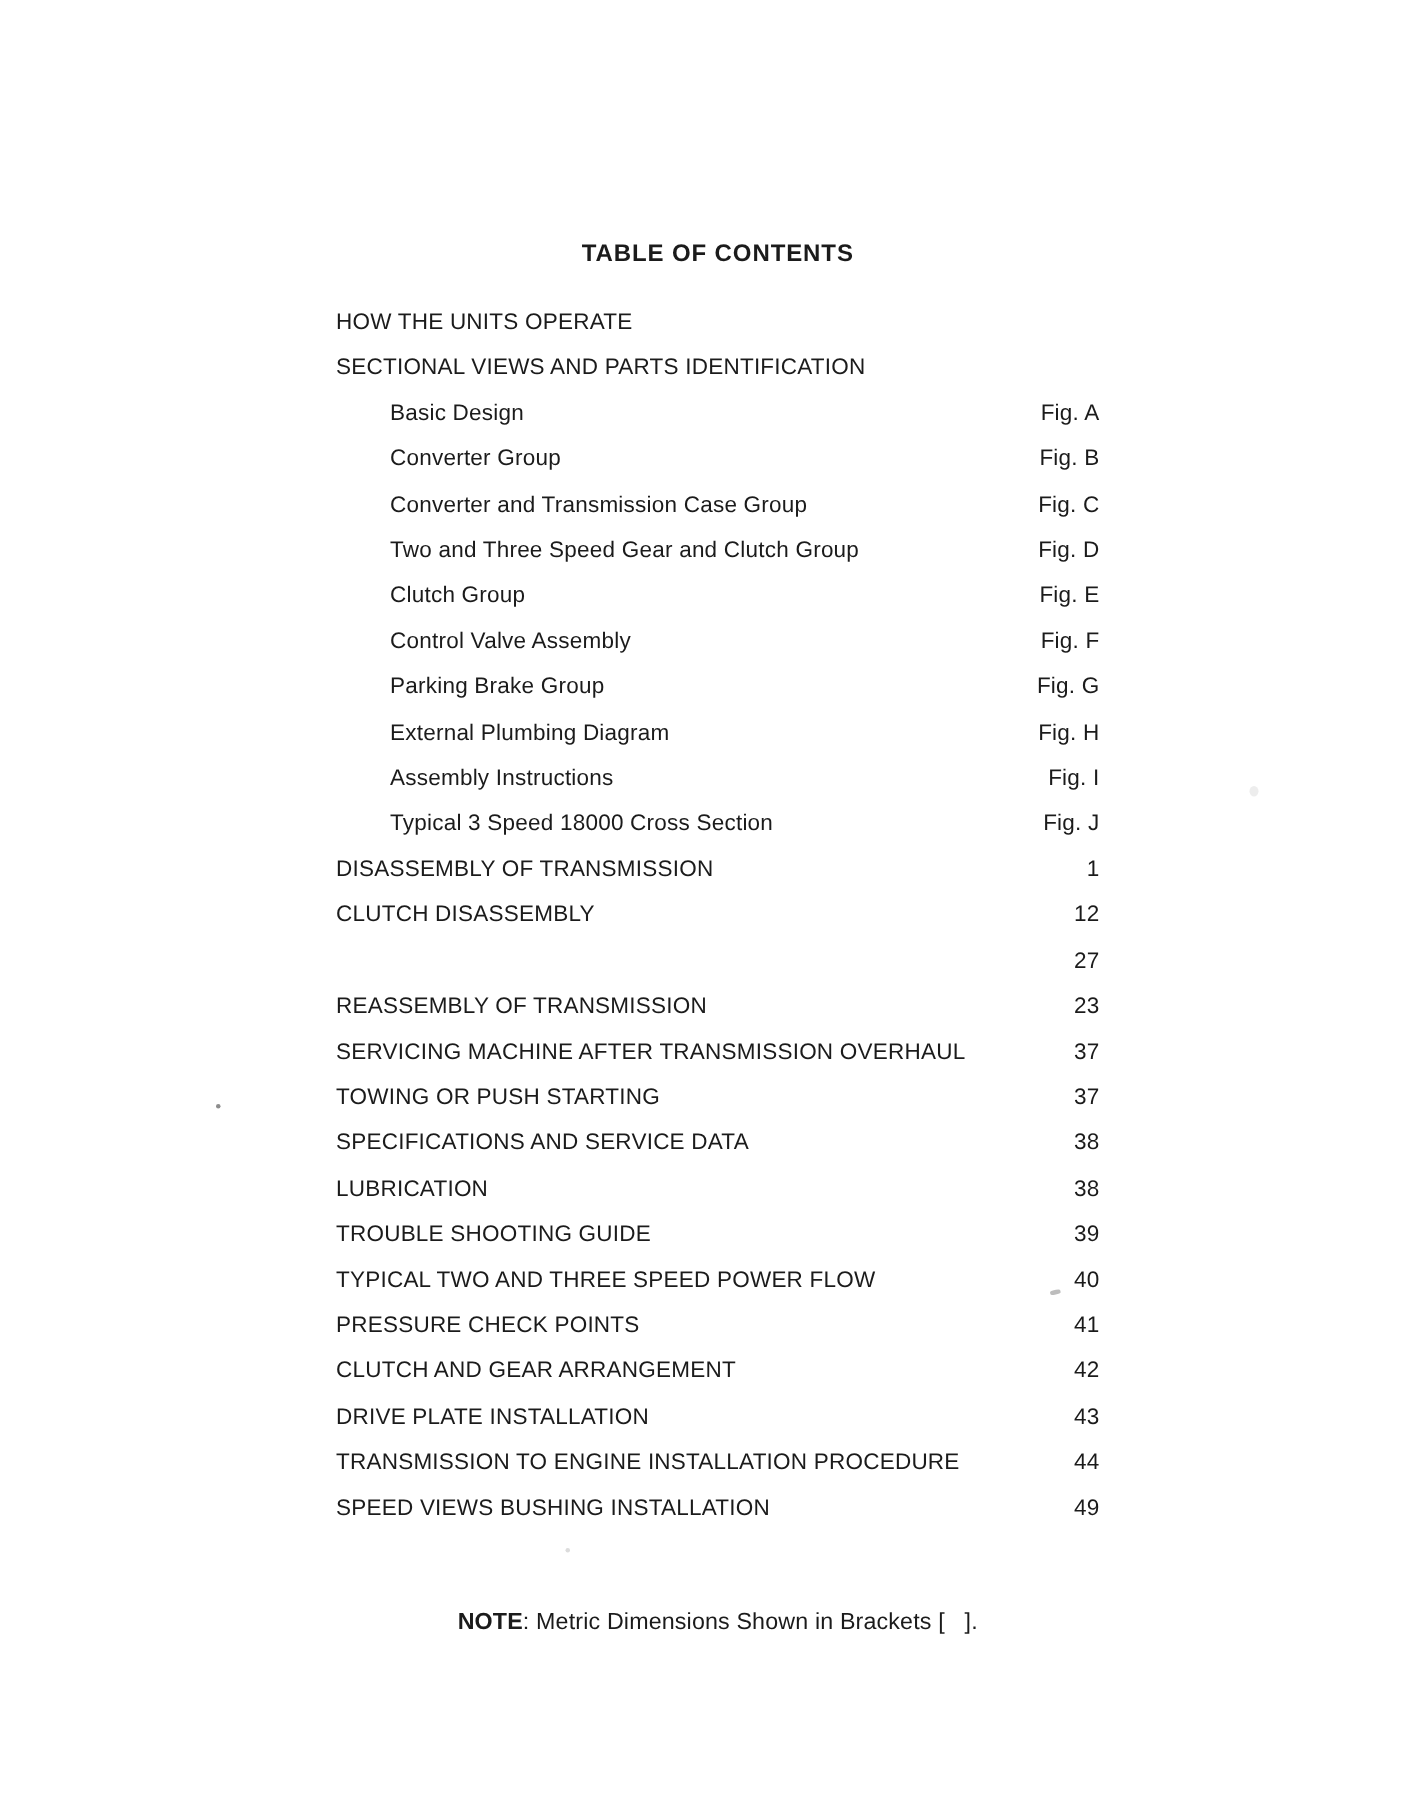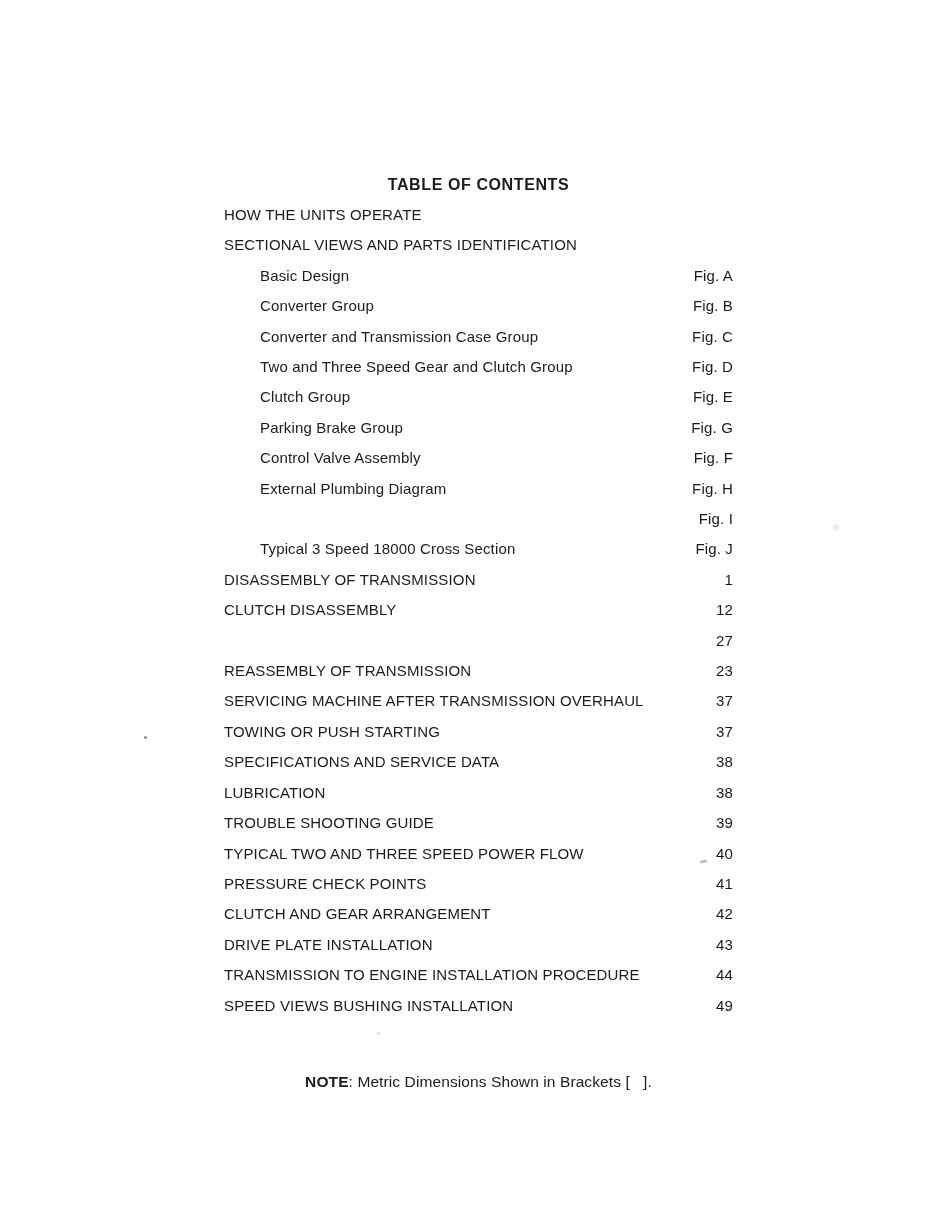--- a/index.html
+++ b/index.html
@@ -7,38 +7,38 @@
     position: relative;
     width: 935px;
     height: 1209px;
     background: #ffffff;
     overflow: hidden;
     font-family: "Liberation Sans", sans-serif;
     color: #1b1b1b;
   }
   .doc-title {
     position: absolute;
-    top: 176px;
+    top: 161px;
     left: 224px;
     width: 509px;
     text-align: center;
     font-size: 16px;
     font-weight: 700;
     letter-spacing: 0.6px;
     white-space: nowrap;
   }
   .toc {
     position: absolute;
     top: 200px;
     left: 224px;
     width: 509px;
   }
   .toc-row {
     display: flex;
-    align-items: flex-end;
+    align-items: flex-start;
     height: 30.42px;
     line-height: 30.42px;
     font-size: 15px;
     letter-spacing: 0.15px;
     white-space: nowrap;
   }
   .toc-row.sub { padding-left: 36px; gap: 32px; }
   .toc-label { flex: 0 0 auto; }
   .toc-leader {
     flex: 1 1 auto;
@@ -109,35 +109,36 @@
     <span class="toc-label">Two and Three Speed Gear and Clutch Group</span>
     <span class="toc-leader"></span>
     <span class="toc-ref">Fig. D</span>
   </div>
       <div class="toc-row sub">
     <span class="toc-label">Clutch Group</span>
     <span class="toc-leader"></span>
     <span class="toc-ref">Fig. E</span>
   </div>
       <div class="toc-row sub">
+    <span class="toc-label">Control Valve Assembly</span>
+    <span class="toc-leader"></span>
+    <span class="toc-ref">Fig. F</span>
+  </div>
+      <div class="toc-row sub">
     <span class="toc-label">Parking Brake Group</span>
     <span class="toc-leader"></span>
     <span class="toc-ref">Fig. G</span>
   </div>
       <div class="toc-row sub">
-    <span class="toc-label">Control Valve Assembly</span>
-    <span class="toc-leader"></span>
-    <span class="toc-ref">Fig. F</span>
-  </div>
-      <div class="toc-row sub">
     <span class="toc-label">External Plumbing Diagram</span>
     <span class="toc-leader"></span>
     <span class="toc-ref">Fig. H</span>
   </div>
       <div class="toc-row sub">
+    <span class="toc-label">Assembly Instructions</span>
     <span class="toc-leader"></span>
     <span class="toc-ref">Fig. I</span>
   </div>
       <div class="toc-row sub">
     <span class="toc-label">Typical 3 Speed 18000 Cross Section</span>
     <span class="toc-leader"></span>
     <span class="toc-ref">Fig. J</span>
   </div>
       <div class="toc-row main">
     <span class="toc-label">DISASSEMBLY OF TRANSMISSION</span>

